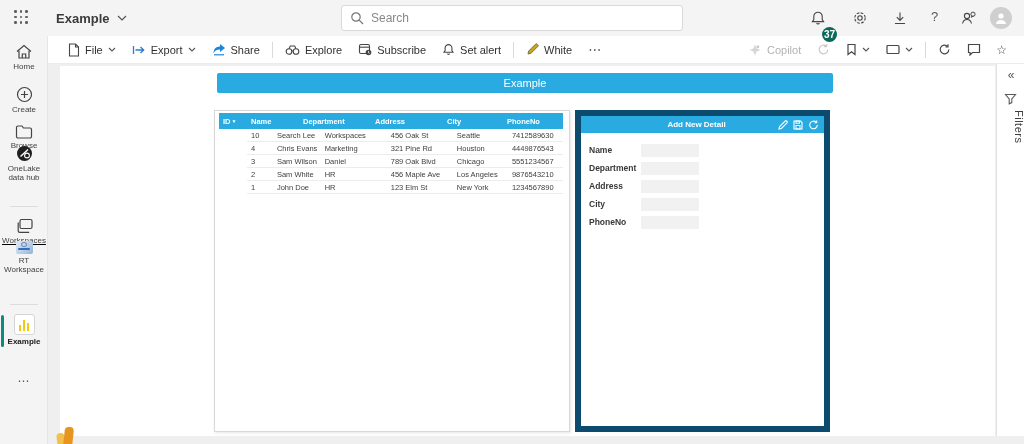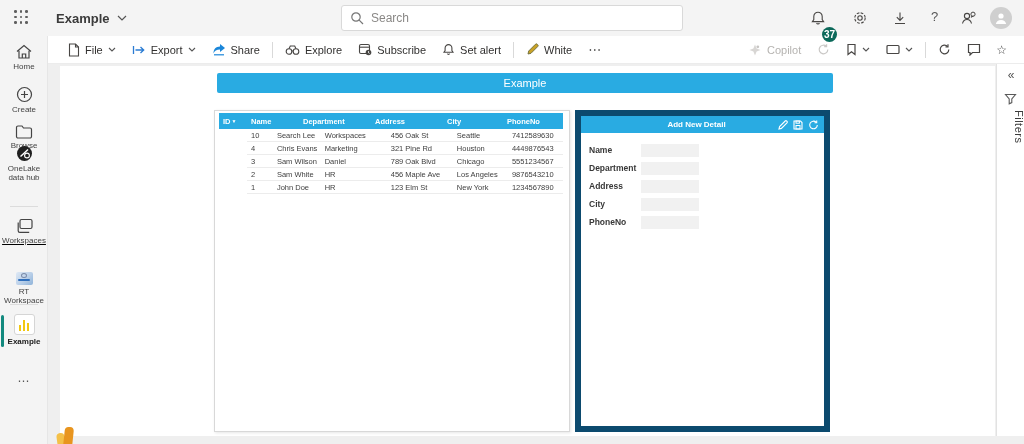--- a/index.html
+++ b/index.html
@@ -349,21 +349,21 @@
     <div class="sb-divider" style="top:170px;"></div>
     <div class="sb-item" style="top:182px;text-decoration:underline;">
       <span class="sb-ic">
           <svg width="19" height="16" viewBox="0 0 19 16">
             <rect x="5" y="1.5" width="12" height="9" rx="1.5" fill="none" stroke="#444" stroke-width="1.2"></rect>
             <path d="M3.2 4.5v8.2a1.6 1.6 0 0 0 1.6 1.6h9.4" fill="none" stroke="#444" stroke-width="1.2"></path>
           </svg>
         </span>
       <div class="sb-label">Workspaces</div>
     </div>
-    <div class="sb-item" style="top:236px;">
+    <div class="sb-item" style="top:205px;">
       <span class="sb-ic">
           <span class="rt-ic">
             <u></u>
             <i></i>
           </span>
         </span>
       <div class="sb-label">RT Workspace</div>
     </div>
     <div class="sb-divider" style="top:268px;"></div>
     <div class="sb-accent" style="top:279px;"></div>

